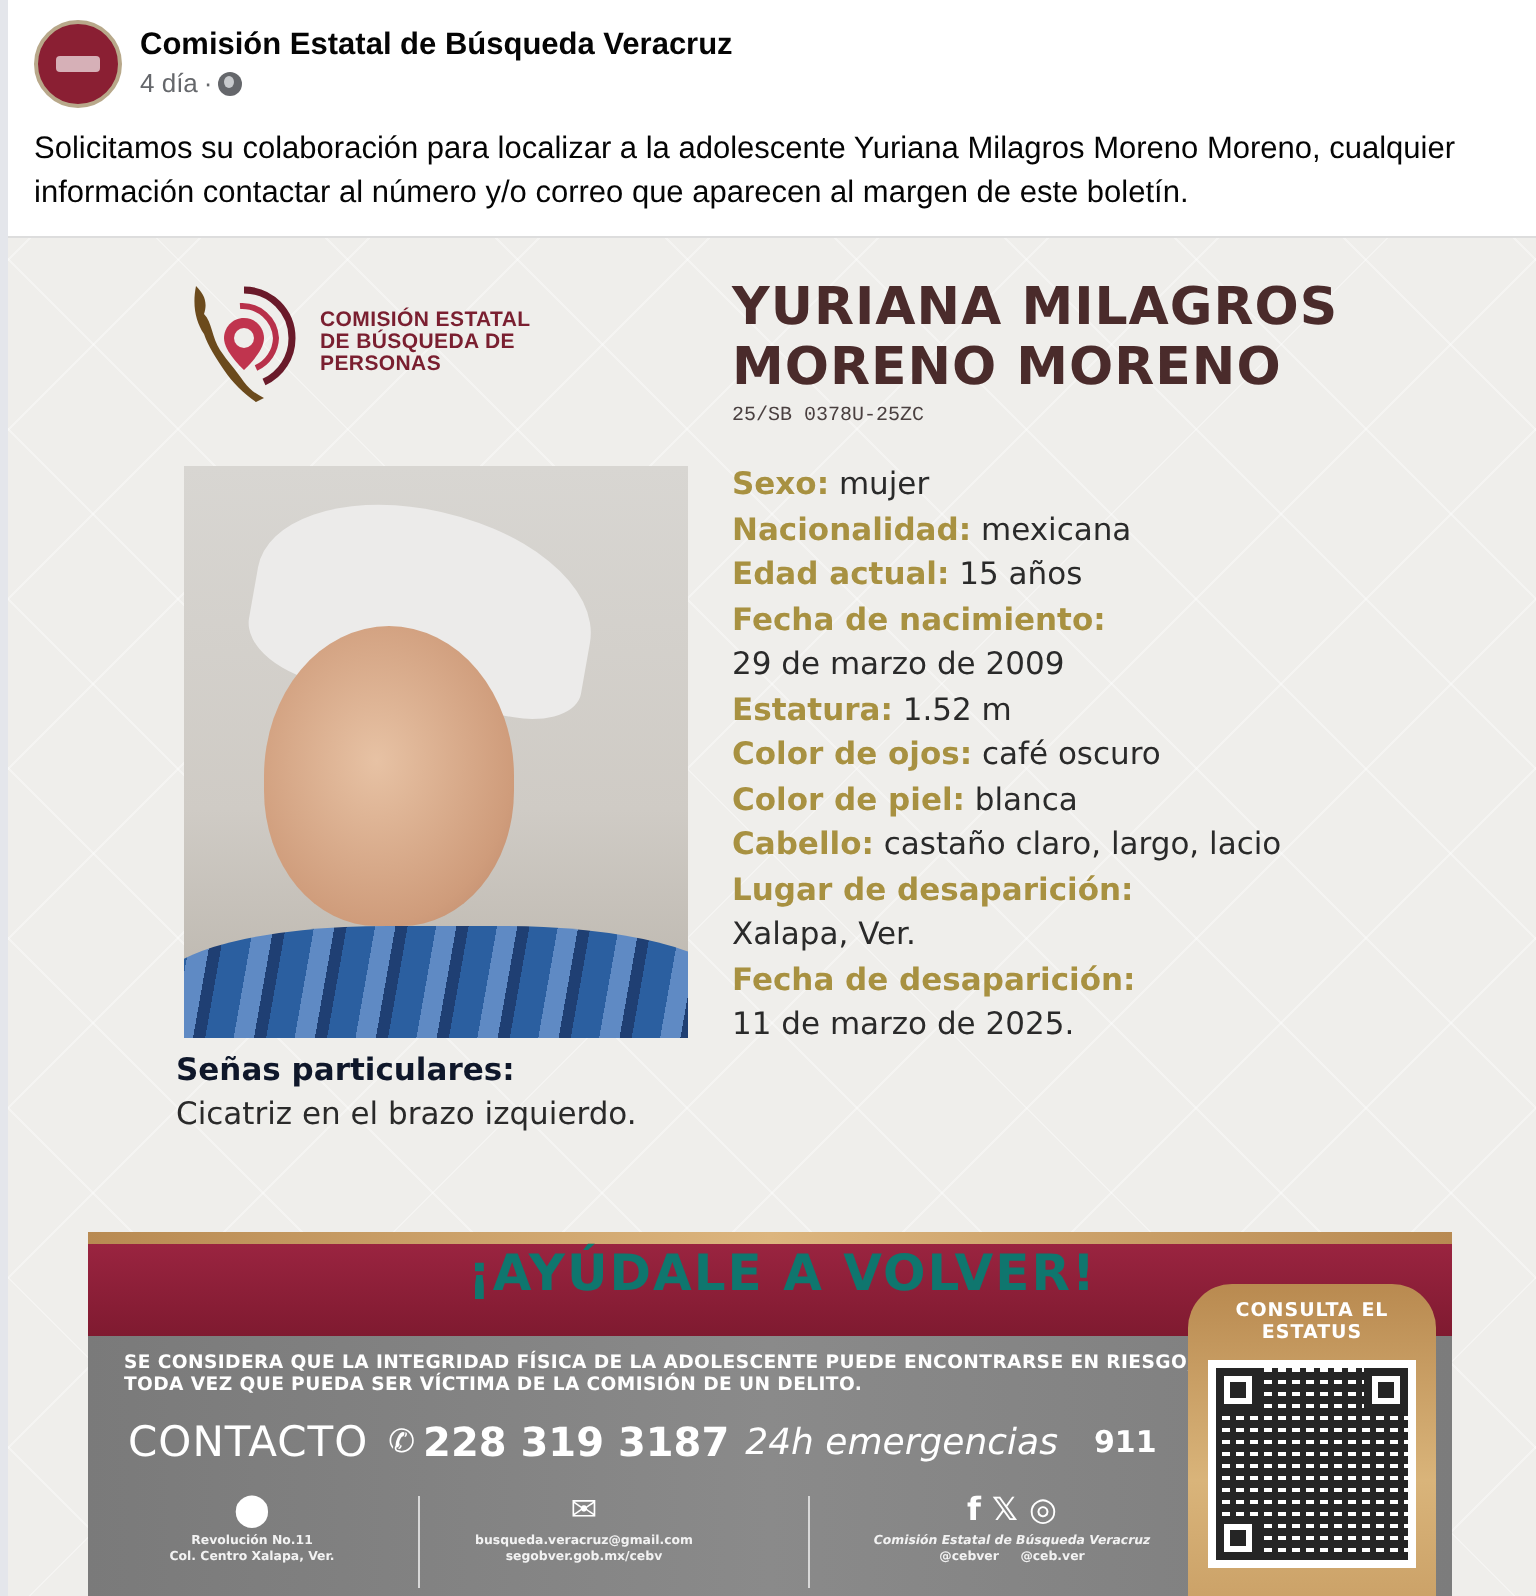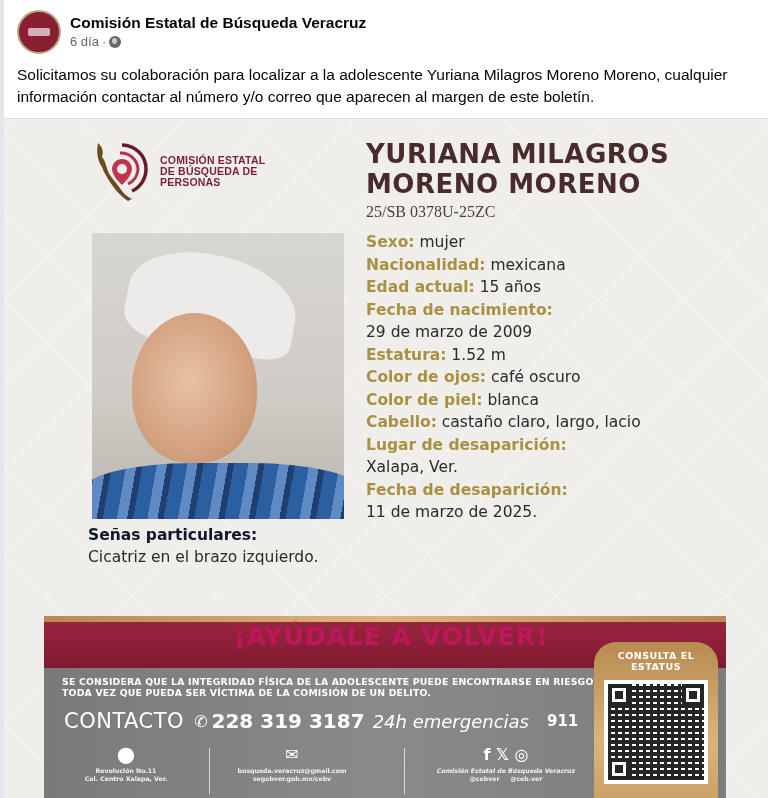--- a/index.html
+++ b/index.html
@@ -24,38 +24,38 @@
   .poster::before { content:""; position:absolute; inset:0;
     background: repeating-linear-gradient(45deg, rgba(255,255,255,.35) 0 1px, transparent 1px 60px),
                 repeating-linear-gradient(-45deg, rgba(255,255,255,.35) 0 1px, transparent 1px 60px); }
 
   .logo { position: absolute; left: 88px; top: 20px; display: flex; align-items: center; }
   .logo-mark { width: 62px; height: 64px; position: relative; }
   .logo-text { margin-left: 6px; font-weight: bold; font-size: 10.5px; line-height: 11px; color: #7a1f30; letter-spacing: .2px; }
 
   .name-block { position: absolute; left: 362px; top: 20px; }
   .name-title { font-family: "DejaVu Sans", sans-serif; font-weight: bold; font-size: 26px; line-height: 30px; color: #4a2b2b; letter-spacing: .5px; }
-  .case-id { font-family: Liberation Serif, serif; font-size: 16px; color: #4a4040; margin-top: 4px; }
+  .case-id { font-family: Liberation Mono, monospace; font-size: 10px; color: #4a4040; margin-top: 4px; }
 
   .photo { position: absolute; left: 88px; top: 114px; width: 252px; height: 286px; background: linear-gradient(180deg, #d8d6d2 0%, #cfcbc5 60%, #b9b3aa 100%); overflow: hidden; }
   .photo .face { position: absolute; left: 40px; top: 80px; width: 125px; height: 150px; border-radius: 50% 50% 45% 45%; background: radial-gradient(ellipse at 45% 45%, #e7c2a4 0%, #cf9c7b 70%, #b88468 100%); }
   .photo .cap { position: absolute; left: 35px; top: 22px; width: 170px; height: 95px; border-radius: 50% 60% 20% 30%; background: #ecebea; transform: rotate(10deg); }
   .photo .shirt { position: absolute; left: -10px; top: 230px; width: 280px; height: 70px; background: repeating-linear-gradient(100deg, #2b5fa0 0 14px, #5f8ac4 14px 24px, #1f3f73 24px 30px); border-radius: 40% 40% 0 0; }
 
   .details { position: absolute; left: 362px; top: 112px; width: 330px; font-family: "DejaVu Sans", sans-serif; font-size: 15.5px; line-height: 22.5px; color: #2a2a2a; }
   .details .lbl { color: #a89141; font-weight: bold; }
 
   .marks { position: absolute; left: 84px; top: 405px; font-family: "DejaVu Sans", sans-serif; font-size: 15.5px; line-height: 22px; color: #2a2a2a; }
   .marks .lbl { color: #0f172a; font-weight: bold; }
 
   
   .banner { position: absolute; left: 40px; top: 497px; width: 682px; height: 190px; }
   .gold-line { position: absolute; left: 0; top: 0; width: 682px; height: 6px; background: linear-gradient(90deg, #b88a52, #dcb57e, #b88a52); }
   .red-band { position: absolute; left: 0; top: 6px; width: 682px; height: 46px; background: linear-gradient(180deg, #9a2440, #7f1a30); }
-  .cta { position: absolute; left: 190px; top: 6px; font-family: "DejaVu Sans", sans-serif; font-weight: bold; font-size: 25px; color: #be185d; letter-spacing: 1px; }
+  .cta { position: absolute; left: 190px; top: 6px; font-family: "DejaVu Sans", sans-serif; font-weight: bold; font-size: 25px; color: #0f766e; letter-spacing: 1px; }
   .gray-band { position: absolute; left: 0; top: 52px; width: 682px; height: 138px; background: linear-gradient(90deg, #7a7a7a, #8a8a8a 50%, #7c7c7c); }
   .notice { position: absolute; left: 18px; top: 9px; width: 540px; font-family: "DejaVu Sans", sans-serif; font-weight: bold; font-size: 9.3px; line-height: 10.5px; color: #ffffff; letter-spacing: .2px; }
   .contact { position: absolute; left: 20px; top: 41px; display: flex; align-items: center; color: #ffffff; white-space: nowrap; }
   .contact .c-label { font-family: "DejaVu Sans", sans-serif; font-size: 21px; letter-spacing: .5px; }
   .contact .phone-ic { font-size: 16px; margin-left: 10px; margin-right: 4px; }
   .contact .phone { font-family: "DejaVu Sans", sans-serif; font-weight: bold; font-size: 20px; }
   .contact .em { font-family: "DejaVu Sans", sans-serif; font-style: italic; font-size: 18px; margin-left: 8px; }
   .contact .em-num { font-family: "DejaVu Sans", sans-serif; font-weight: bold; font-size: 15px; margin-left: 18px; }
   .foot { position: absolute; top: 78px; font-family: "DejaVu Sans", sans-serif; font-weight: bold; font-size: 6.2px; line-height: 8px; color: #f2f2f2; text-align: center; }
   .divider { position: absolute; top: 80px; width: 1px; height: 46px; background: #d8d8d8; }
@@ -75,21 +75,21 @@
 
 <div class="left-edge"></div>
 
 <div class="post-header">
   <div class="avatar">
       <div class="avatar-inner"></div>
     </div>
   <div class="header-text">
     <div class="page-name">Comisión Estatal de Búsqueda Veracruz</div>
     <div class="post-meta">
-      <span>6 día</span>
+      <span>4 día</span>
       <span>·</span>
       <span class="globe"></span>
     </div>
   </div>
 </div>
 
 <div class="post-text">Solicitamos su colaboración para localizar a la adolescente Yuriana Milagros Moreno Moreno, cualquier información contactar al número y/o correo que aparecen al margen de este boletín.</div>
 
 <div class="poster">
   <div class="logo">

